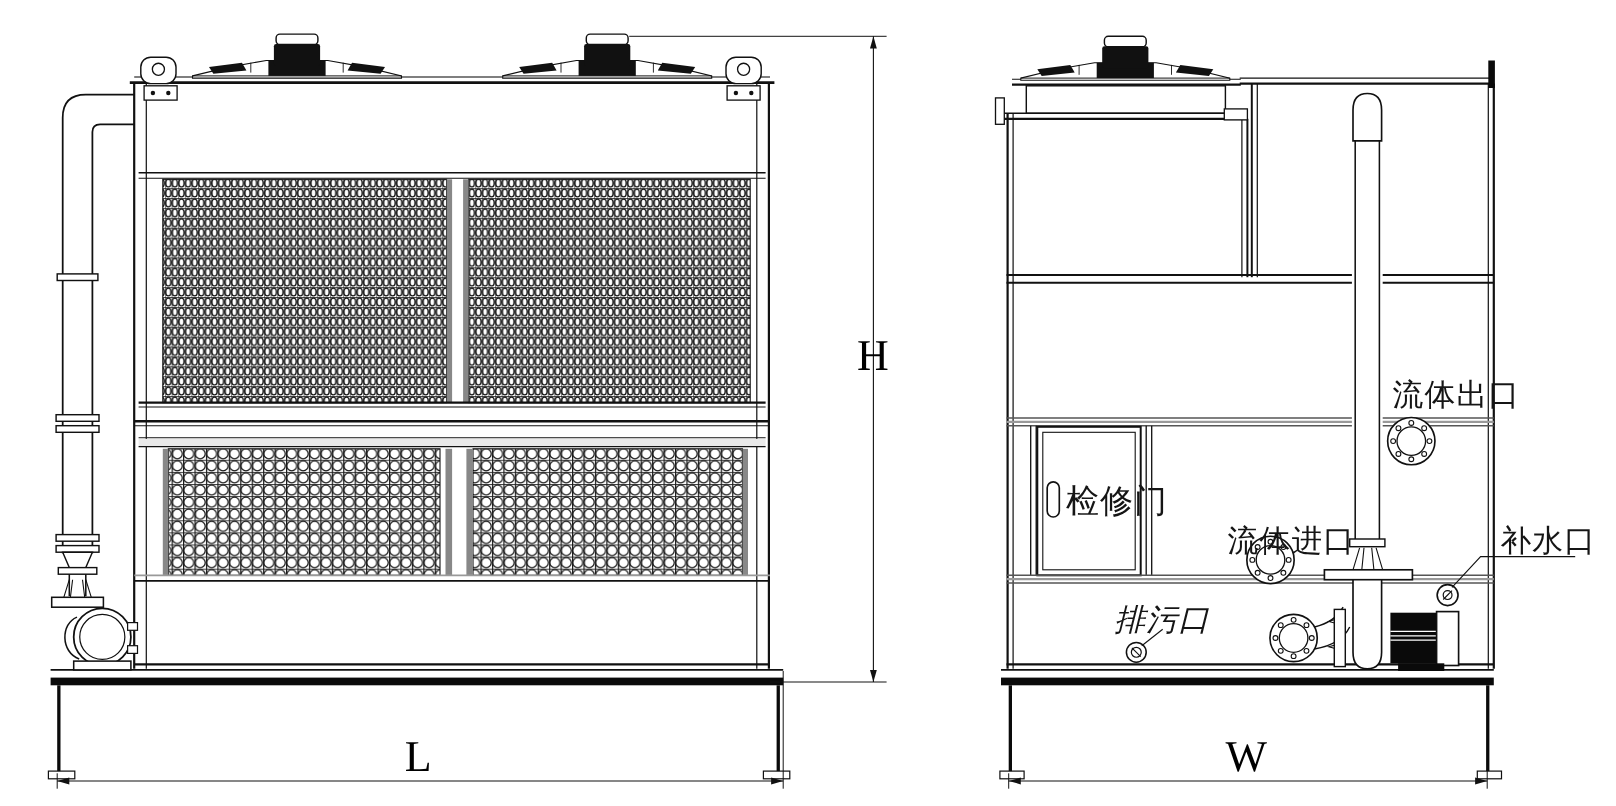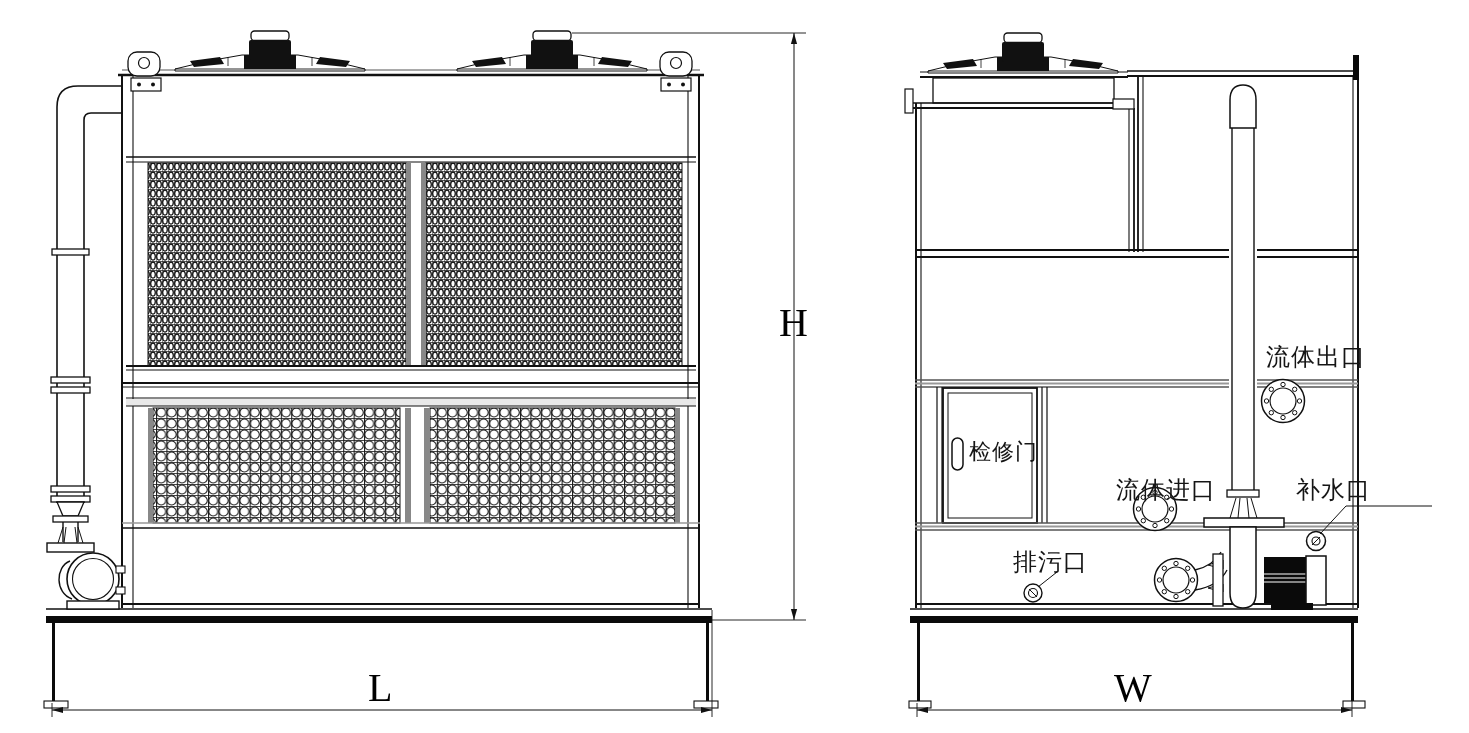--- a/index.html
+++ b/index.html
@@ -1,19 +1,19 @@
 <!DOCTYPE html>
 <html><head>
 <meta charset="utf-8">
 <style>
   html,body{margin:0;padding:0;background:#fff;}
   #canvas{position:relative;width:1469px;height:733px;background:#fff;overflow:hidden;
           font-family:"DejaVu Sans",sans-serif;}
   #draw{position:absolute;left:0;top:0;}
-  .lbl{position:absolute;color:#151515;font-size:24px;letter-spacing:1px;white-space:nowrap;
+  .lbl{position:absolute;color:#151515;font-size:28px;letter-spacing:1px;white-space:nowrap;
        font-family:"DejaVu Sans",sans-serif;line-height:1;}
   .dim{position:absolute;color:#000;font-size:40px;white-space:nowrap;line-height:1;
        font-family:"Liberation Serif","DejaVu Serif",serif;}
   
   .ln{stroke:#111;fill:none;}
   .w{fill:#fff;stroke:#111;}
   .blk{fill:#0a0a0a;stroke:none;}
   .gbar{fill:#888;stroke:none;}
   .gln{stroke:#999;fill:none;}
   .g2{stroke:#555;fill:none;}
@@ -284,21 +284,21 @@
   </g>
   <g>
     <line class="ln" x1="917" y1="703" x2="917" y2="717" stroke-width="0.9"></line>
     <line class="ln" x1="1352" y1="700" x2="1352" y2="717" stroke-width="0.9"></line>
     <line class="ln" x1="917" y1="710" x2="1352" y2="710" stroke-width="1"></line>
     <polygon points="917,710 928,706.9 928,713.1" fill="#111"></polygon>
     <polygon points="1352,710 1341,706.9 1341,713.1" fill="#111"></polygon>
   </g>
 </svg>
 
-<span class="lbl" style="left:969px;top:441px;font-size:22px;">检修门</span>
+<span class="lbl" style="left:969px;top:441px;font-size:30px;">检修门</span>
 <span class="lbl" style="left:1266px;top:345px;">流体出口</span>
 <span class="lbl" style="left:1116px;top:478px;">流体进口</span>
-<span class="lbl" style="left:1013px;top:550px;">排污口</span>
-<span class="lbl" style="left:1296px;top:478px;">补水口</span>
+<span class="lbl" style="left:1013px;top:550px;font-style:italic;">排污口</span>
+<span class="lbl" style="left:1364px;top:478px;">补水口</span>
 <span class="dim" style="left:368px;top:668px;">L</span>
 <span class="dim" style="left:779px;top:303px;">H</span>
 <span class="dim" style="left:1114px;top:668px;">W</span>
 </div>
 
 </body></html>

